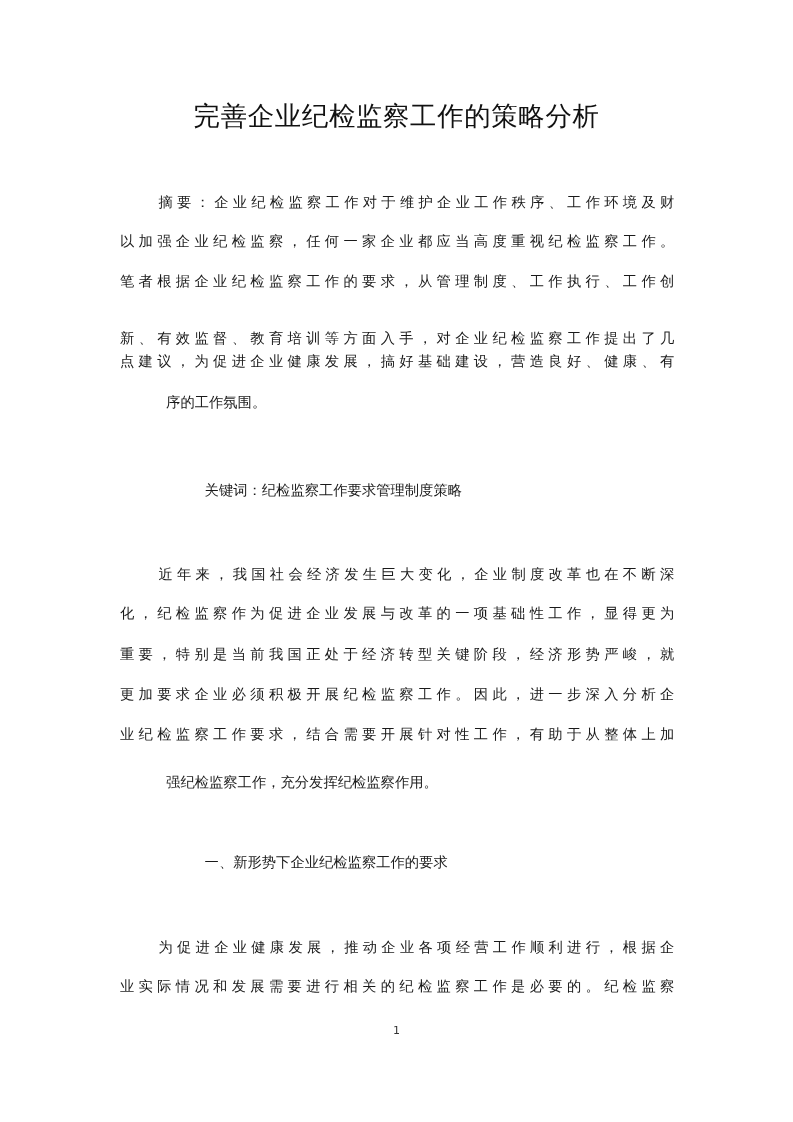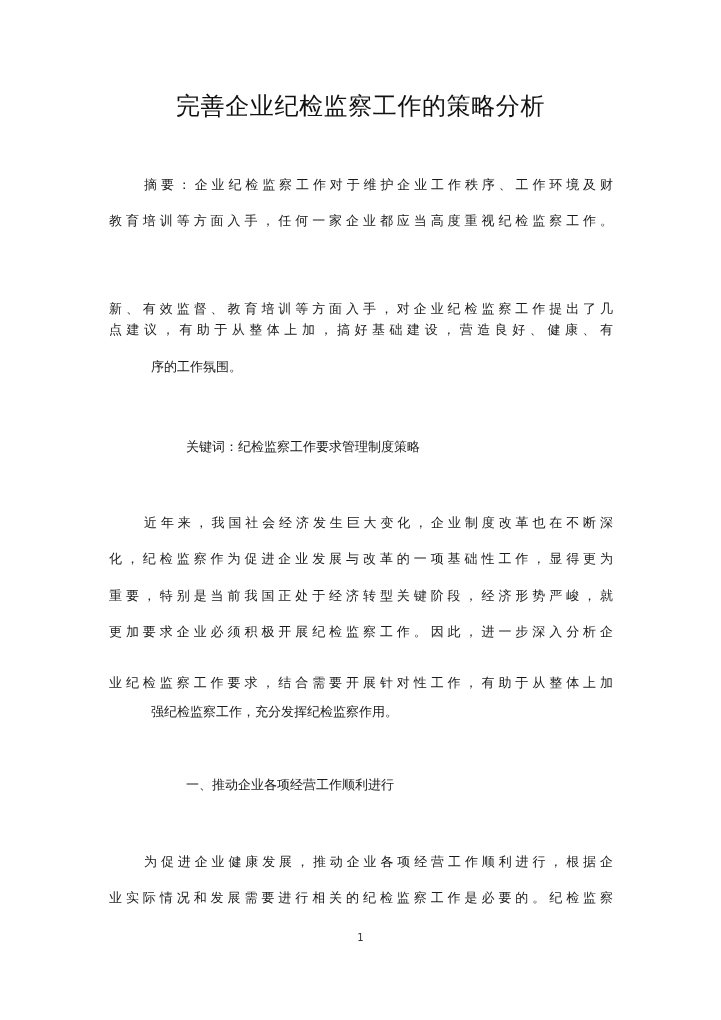--- a/index.html
+++ b/index.html
@@ -16,33 +16,34 @@
                  font-family: "DejaVu Sans", "Liberation Sans", sans-serif; font-size: 10px; color: #333; }
 </style>
 </head>
 <body>
 
 <div class="page">
 
   <div class="title">完善企业纪检监察工作的策略分析</div>
 
   <div class="line indent" style="top:173px">摘要：企业纪检监察工作对于维护企业工作秩序、工作环境及财</div>
-  <div class="line" style="top:209px">教育培训等方面入手，任何一家企业都应当高度重视纪检监察工作。</div>
+  <div class="line" style="top:209px">以加强企业纪检监察，任何一家企业都应当高度重视纪检监察工作。</div>
+  <div class="line" style="top:245px">笔者根据企业纪检监察工作的要求，从管理制度、工作执行、工作创</div>
   <div class="line" style="top:297px">新、有效监督、教育培训等方面入手，对企业纪检监察工作提出了几</div>
-  <div class="line" style="top:318px">点建议，有助于从整体上加，搞好基础建设，营造良好、健康、有</div>
+  <div class="line" style="top:318px">点建议，为促进企业健康发展，搞好基础建设，营造良好、健康、有</div>
   <div class="line last" style="top:355px">序的工作氛围。</div>
 
   <div class="line indent last" style="top:435px">关键词：纪检监察工作要求管理制度策略</div>
 
   <div class="line indent" style="top:511px">近年来，我国社会经济发生巨大变化，企业制度改革也在不断深</div>
   <div class="line" style="top:547px">化，纪检监察作为促进企业发展与改革的一项基础性工作，显得更为</div>
   <div class="line" style="top:584px">重要，特别是当前我国正处于经济转型关键阶段，经济形势严峻，就</div>
   <div class="line" style="top:620px">更加要求企业必须积极开展纪检监察工作。因此，进一步深入分析企</div>
-  <div class="line" style="top:671px">业纪检监察工作要求，结合需要开展针对性工作，有助于从整体上加</div>
+  <div class="line" style="top:657px">业纪检监察工作要求，结合需要开展针对性工作，有助于从整体上加</div>
   <div class="line last" style="top:700px">强纪检监察工作，充分发挥纪检监察作用。</div>
 
-  <div class="line indent last" style="top:773px">一、推动企业各项经营工作顺利进行</div>
+  <div class="line indent last" style="top:773px">一、新形势下企业纪检监察工作的要求</div>
 
   <div class="line indent" style="top:850px">为促进企业健康发展，推动企业各项经营工作顺利进行，根据企</div>
   <div class="line" style="top:886px">业实际情况和发展需要进行相关的纪检监察工作是必要的。纪检监察</div>
 
   <div class="page-number">1</div>
 </div>
 
 </body></html>

